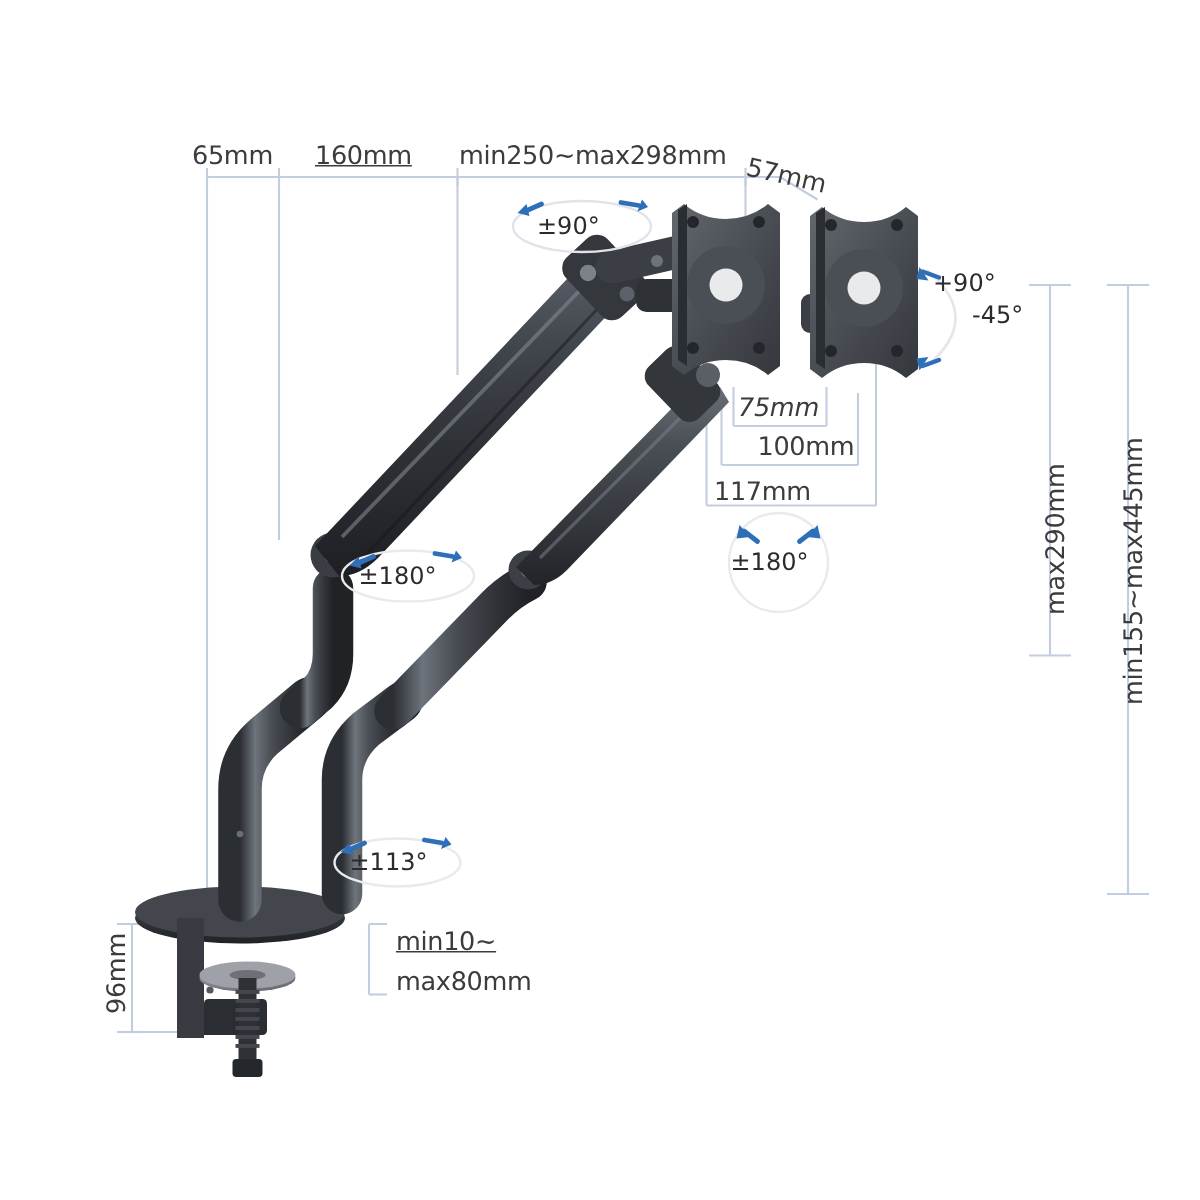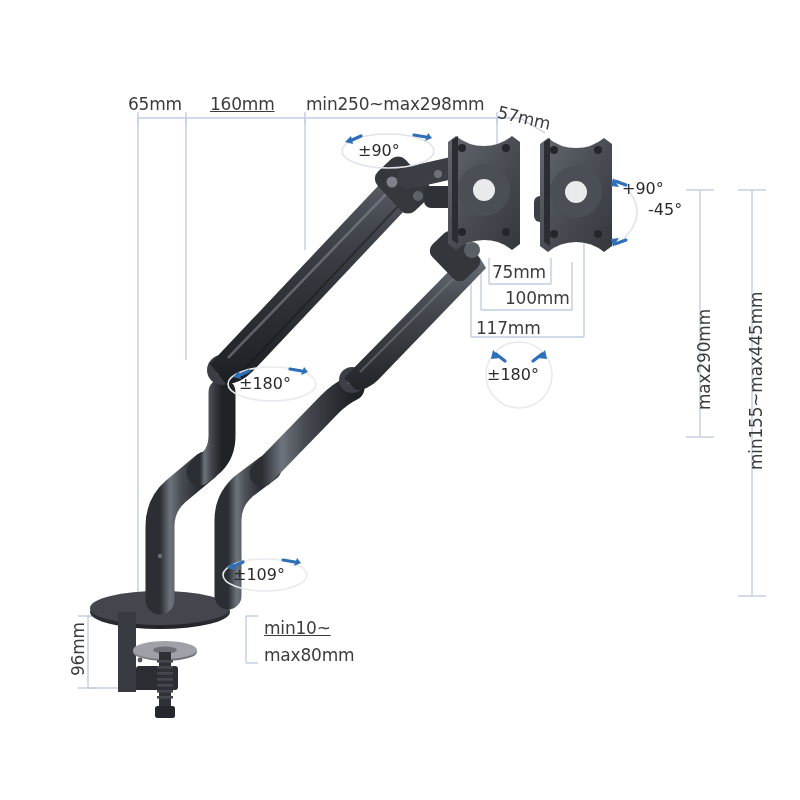--- a/index.html
+++ b/index.html
@@ -266,21 +266,21 @@
 <div class="lbl-wrap">
 
   <div class="dimtext" style="left:128px;top:94px;">65mm</div>
 
   <div class="dimtext" style="left:210px;top:94px;text-decoration:underline;">160mm</div>
 
   <div class="dimtext" style="left:306px;top:94px;">min250~max298mm</div>
 
   <div class="dimtext rot57" style="left:500px;top:102px;">57mm</div>
 
-  <div class="dimtext" style="left:492px;top:262px;">75mm</div>
+  <div class="dimtext" style="left:492px;top:262px;font-style:italic;">75mm</div>
 
   <div class="dimtext" style="left:484px;top:288px;margin-left:21px;">100mm</div>
 
   <div class="dimtext" style="left:476px;top:318px;">117mm</div>
 
   <div class="dimtext vert" style="left:694px;top:410px;">max290mm</div>
 
   <div class="dimtext vert" style="left:746px;top:470px;">min155~max445mm</div>
 
   <div class="dimtext vert" style="left:68px;top:676px;">96mm</div>
@@ -288,20 +288,20 @@
   <div class="dimtext" style="left:264px;top:618px;text-decoration:underline;">min10~</div>
 
   <div class="dimtext" style="left:264px;top:645px;">max80mm</div>
 
   <div class="angletext" style="left:358px;top:141px;">±90°</div>
 
   <div class="angletext" style="left:239px;top:374px;">±180°</div>
 
   <div class="angletext" style="left:487px;top:365px;">±180°</div>
 
-  <div class="angletext" style="left:233px;top:565px;">±109°</div>
+  <div class="angletext" style="left:233px;top:565px;">±113°</div>
 
   <div class="angletext" style="left:622px;top:167px;margin-top:12px;">+90°</div>
 
   <div class="angletext" style="left:648px;top:200px;">-45°</div>
 
 </div>
 </div>
 
 </body></html>

